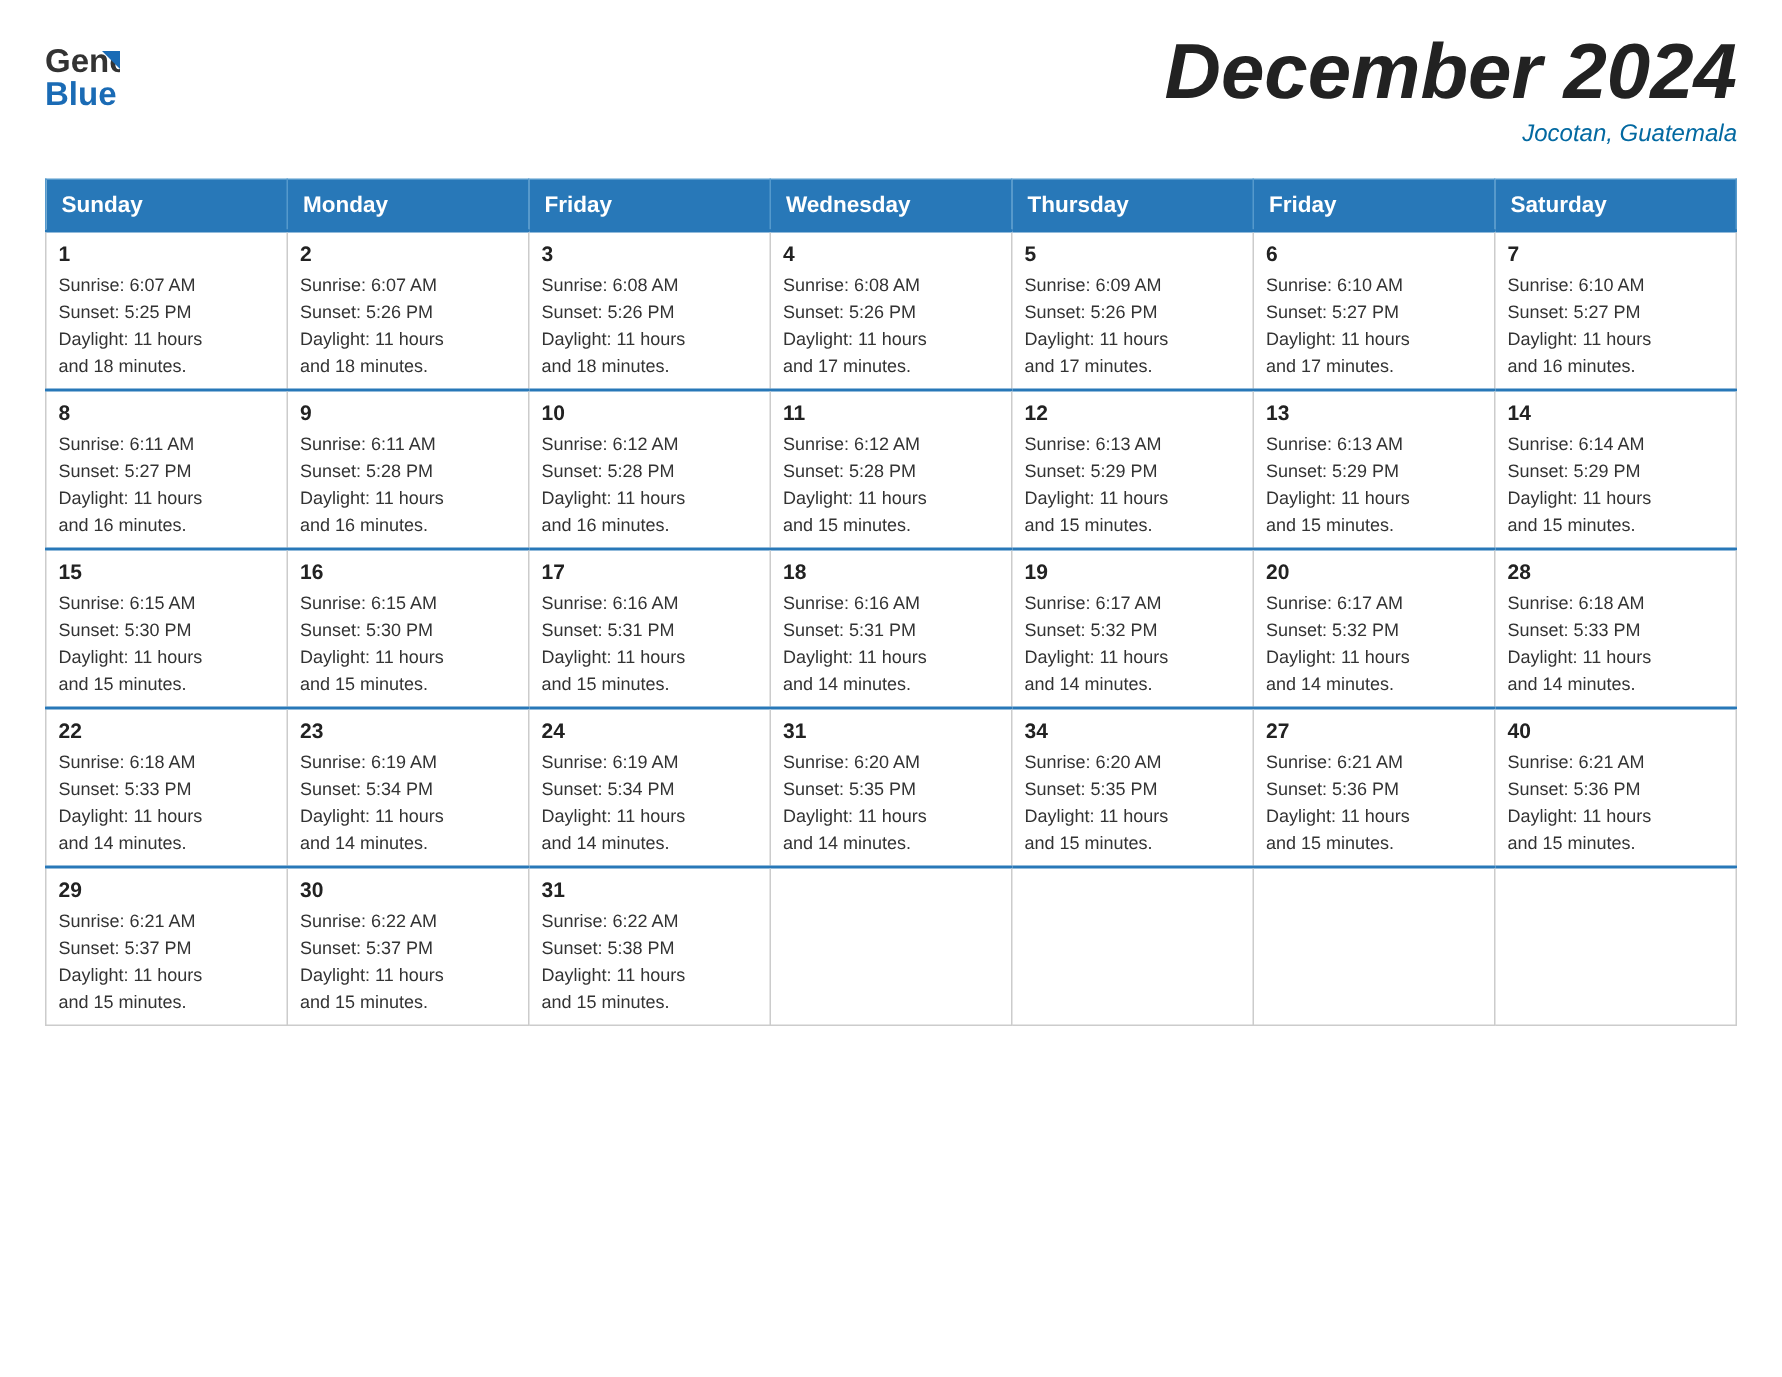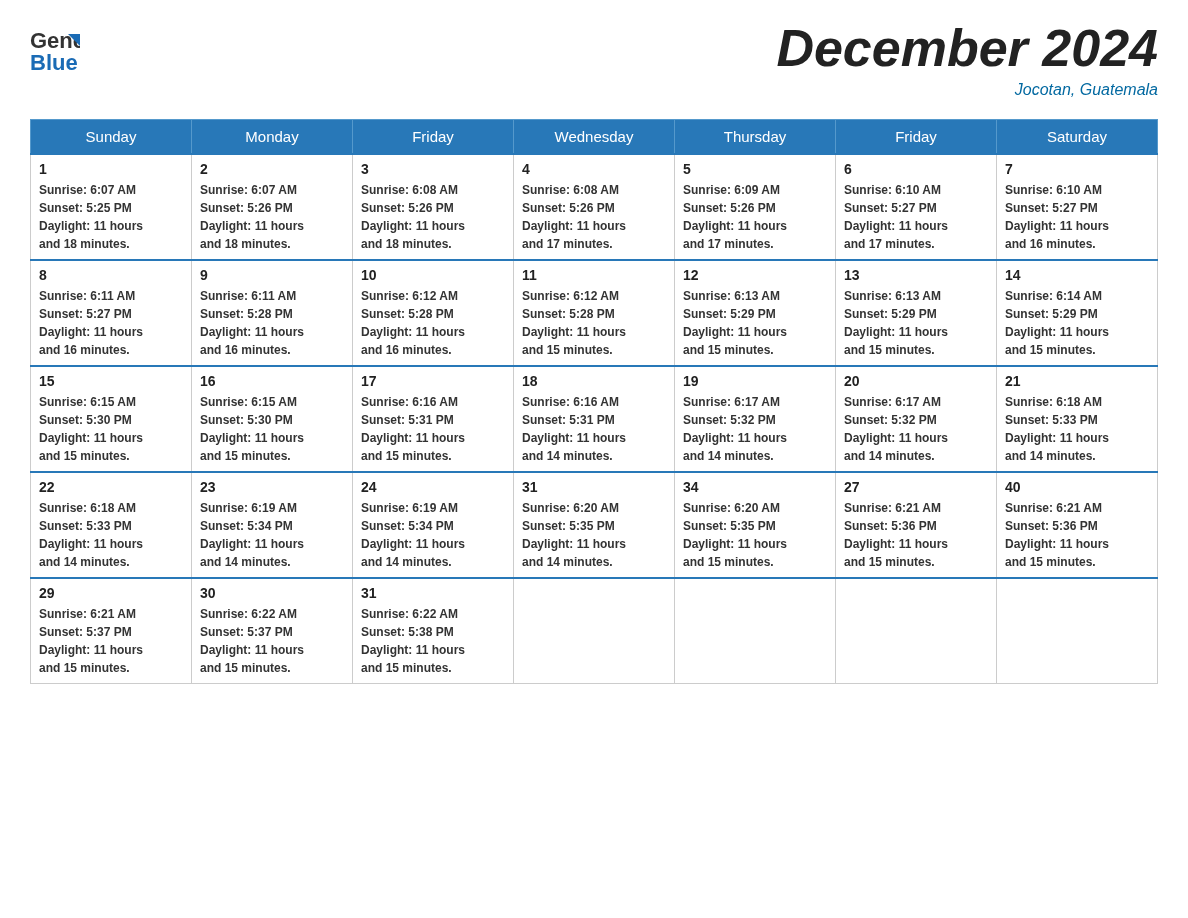--- a/index.html
+++ b/index.html
@@ -38,23 +38,23 @@
     }
     .calendar-table {
       width: 100%;
       border-collapse: collapse;
       border: 1px solid #aaa;
     }
     .calendar-table th {
       background-color: #2878b8;
       color: #fff;
       font-size: 15px;
-      font-weight: normal;
+      font-weight: bold;
       padding: 8px 10px;
-      text-align: center;
+      text-align: left;
       border: 1px solid #5599cc;
     }
     .calendar-table td {
       vertical-align: top;
       padding: 6px 8px;
       border: 1px solid #ccc;
       border-top: 2px solid #2878b8;
       font-size: 12.5px;
       color: #333;
       width: calc(100% / 7);
@@ -63,21 +63,20 @@
     .day-number {
       font-size: 14px;
       font-weight: bold;
       margin-bottom: 4px;
       color: #222;
     }
     .day-info {
       font-size: 12px;
       line-height: 1.5;
       color: #333;
-      font-weight: bold;
     }
     .empty-cell {
       background: #fff;
       border-top: 2px solid #2878b8;
     }
   </style>
 </head>
 <body>
 
 <div class="header">
@@ -187,21 +186,21 @@
         </td>
         <td>
           <div class="day-number">19</div>
           <div class="day-info">Sunrise: 6:17 AM<br>Sunset: 5:32 PM<br>Daylight: 11 hours<br>and 14 minutes.</div>
         </td>
         <td>
           <div class="day-number">20</div>
           <div class="day-info">Sunrise: 6:17 AM<br>Sunset: 5:32 PM<br>Daylight: 11 hours<br>and 14 minutes.</div>
         </td>
         <td>
-          <div class="day-number">21</div>
+          <div class="day-number">28</div>
           <div class="day-info">Sunrise: 6:18 AM<br>Sunset: 5:33 PM<br>Daylight: 11 hours<br>and 14 minutes.</div>
         </td>
       </tr>
       <tr>
         <td>
           <div class="day-number">22</div>
           <div class="day-info">Sunrise: 6:18 AM<br>Sunset: 5:33 PM<br>Daylight: 11 hours<br>and 14 minutes.</div>
         </td>
         <td>
           <div class="day-number">23</div>

